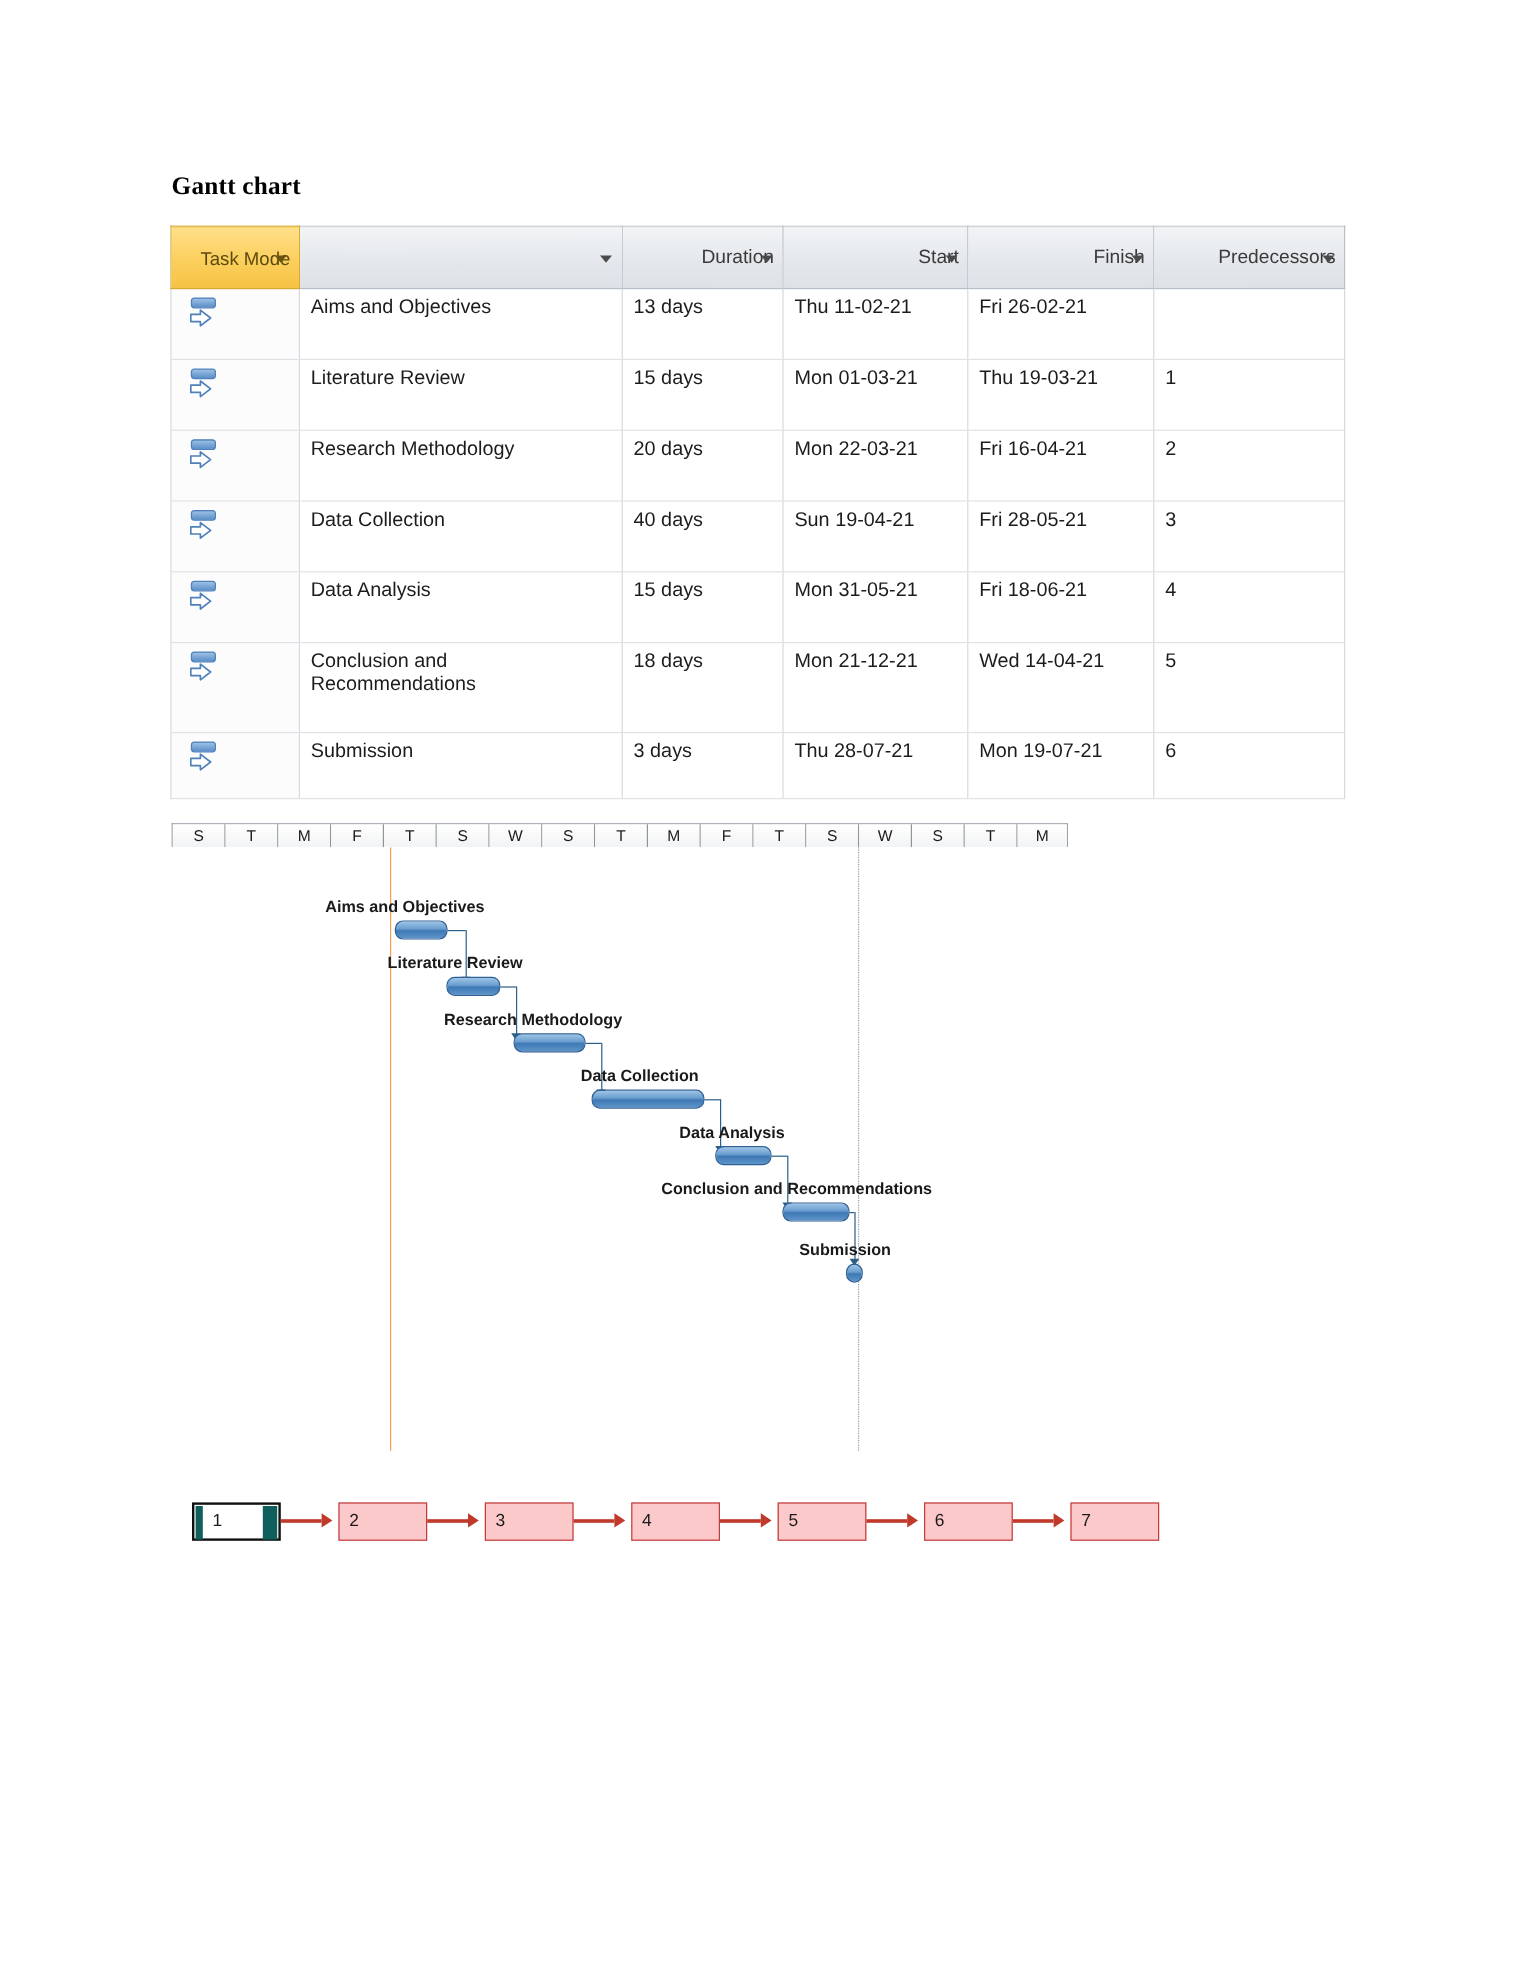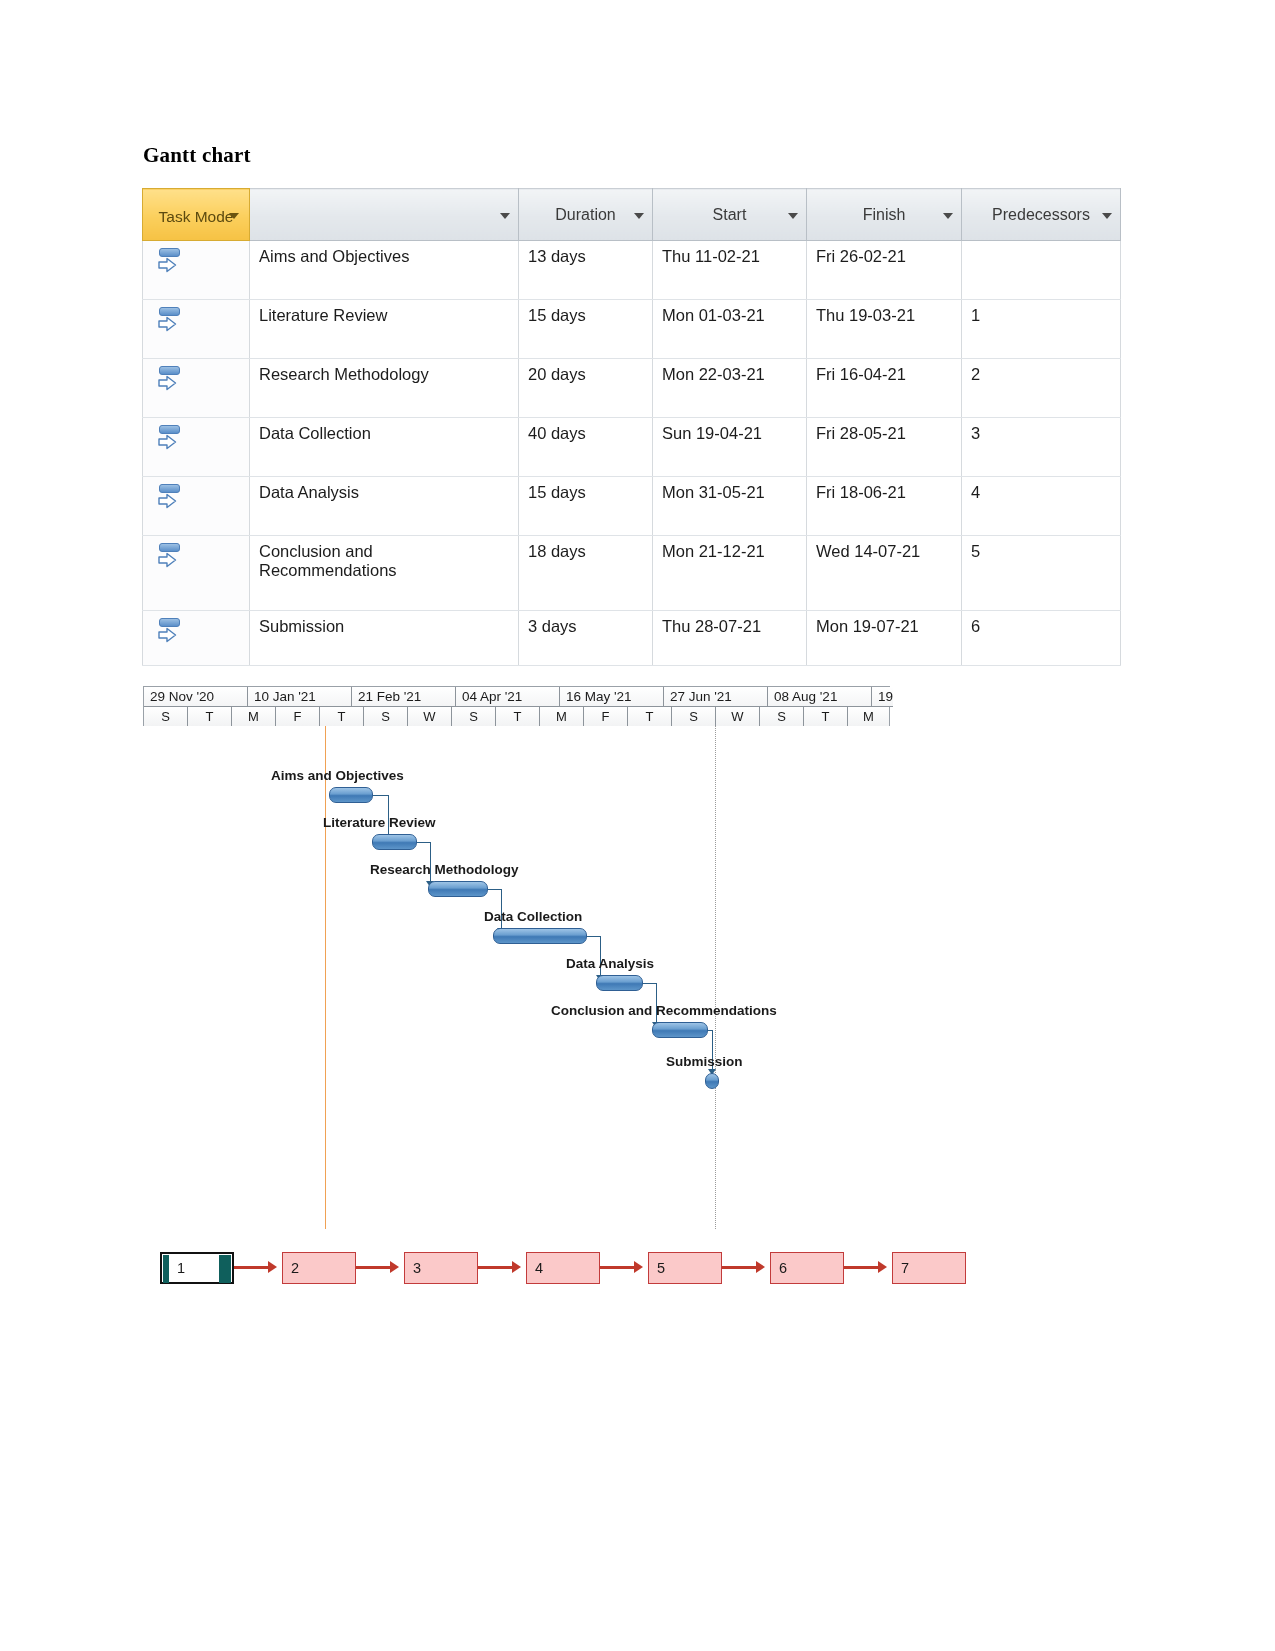--- a/index.html
+++ b/index.html
@@ -40,21 +40,21 @@
     table-layout: fixed;
     font-size: 16px;
     color: #1a1a1a;
   }
   table.task-table thead th {
     background: linear-gradient(to bottom, #f2f4f6 0%, #e4e8ec 55%, #dde2e7 100%);
     border: 1px solid #b8bfc6;
     border-top: 1px solid #c9ced4;
     height: 48px;
     padding: 0 7px;
-    text-align: center;
+    text-align: right;
     font-weight: normal;
     font-size: 16px;
     color: #3a3a3a;
     vertical-align: middle;
     position: relative;
     margin-top: 44px;
   }
   table.task-table thead th.taskmode-head {
     background: linear-gradient(to bottom, #ffe08a 0%, #fbcf5c 55%, #f6c244 100%);
     color: #5c4a10;
@@ -366,21 +366,21 @@
             <div class="mode-icon">
               <div class="bar"></div>
               <div class="arrow"><svg width="20" height="17" viewBox="0 0 20 17">
                   <path d="M1 5 L9 5 L9 1.5 L17.5 8 L9 14.5 L9 11 L1 11 Z" fill="#ffffff" stroke="#4f80ba" stroke-width="1.4" stroke-linejoin="round"></path>
                 </svg></div>
             </div>
           </td>
           <td>Conclusion and Recommendations</td>
           <td>18 days</td>
           <td>Mon 21-12-21</td>
-          <td>Wed 14-07-21</td>
+          <td>Wed 14-04-21</td>
           <td>5</td>
         </tr>
         <tr class="last">
           <td class="mode-cell">
             <div class="mode-icon">
               <div class="bar"></div>
               <div class="arrow"><svg width="20" height="17" viewBox="0 0 20 17">
                   <path d="M1 5 L9 5 L9 1.5 L17.5 8 L9 14.5 L9 11 L1 11 Z" fill="#ffffff" stroke="#4f80ba" stroke-width="1.4" stroke-linejoin="round"></path>
                 </svg></div>
             </div>
@@ -391,30 +391,20 @@
           <td>Mon 19-07-21</td>
           <td>6</td>
         </tr>
       </tbody>
   </table>
 </div>
 
 <div id="gantt">
 
   <div id="timeline-header">
-    <div class="tl-row months" id="tl-months">
-        <div style="width: 104px; flex: 0 0 auto;">29 Nov '20</div>
-        <div style="width: 104px; flex: 0 0 auto;">10 Jan '21</div>
-        <div style="width: 104px; flex: 0 0 auto;">21 Feb '21</div>
-        <div style="width: 104px; flex: 0 0 auto;">04 Apr '21</div>
-        <div style="width: 104px; flex: 0 0 auto;">16 May '21</div>
-        <div style="width: 104px; flex: 0 0 auto;">27 Jun '21</div>
-        <div style="width: 104px; flex: 0 0 auto;">08 Aug '21</div>
-        <div style="width: 21px; flex: 0 0 auto;">19</div>
-      </div>
     <div class="tl-row days" id="tl-days">
         <div style="width: 44px; flex: 0 0 auto;">S</div>
         <div style="width: 44px; flex: 0 0 auto;">T</div>
         <div style="width: 44px; flex: 0 0 auto;">M</div>
         <div style="width: 44px; flex: 0 0 auto;">F</div>
         <div style="width: 44px; flex: 0 0 auto;">T</div>
         <div style="width: 44px; flex: 0 0 auto;">S</div>
         <div style="width: 44px; flex: 0 0 auto;">W</div>
         <div style="width: 44px; flex: 0 0 auto;">S</div>
         <div style="width: 44px; flex: 0 0 auto;">T</div>

